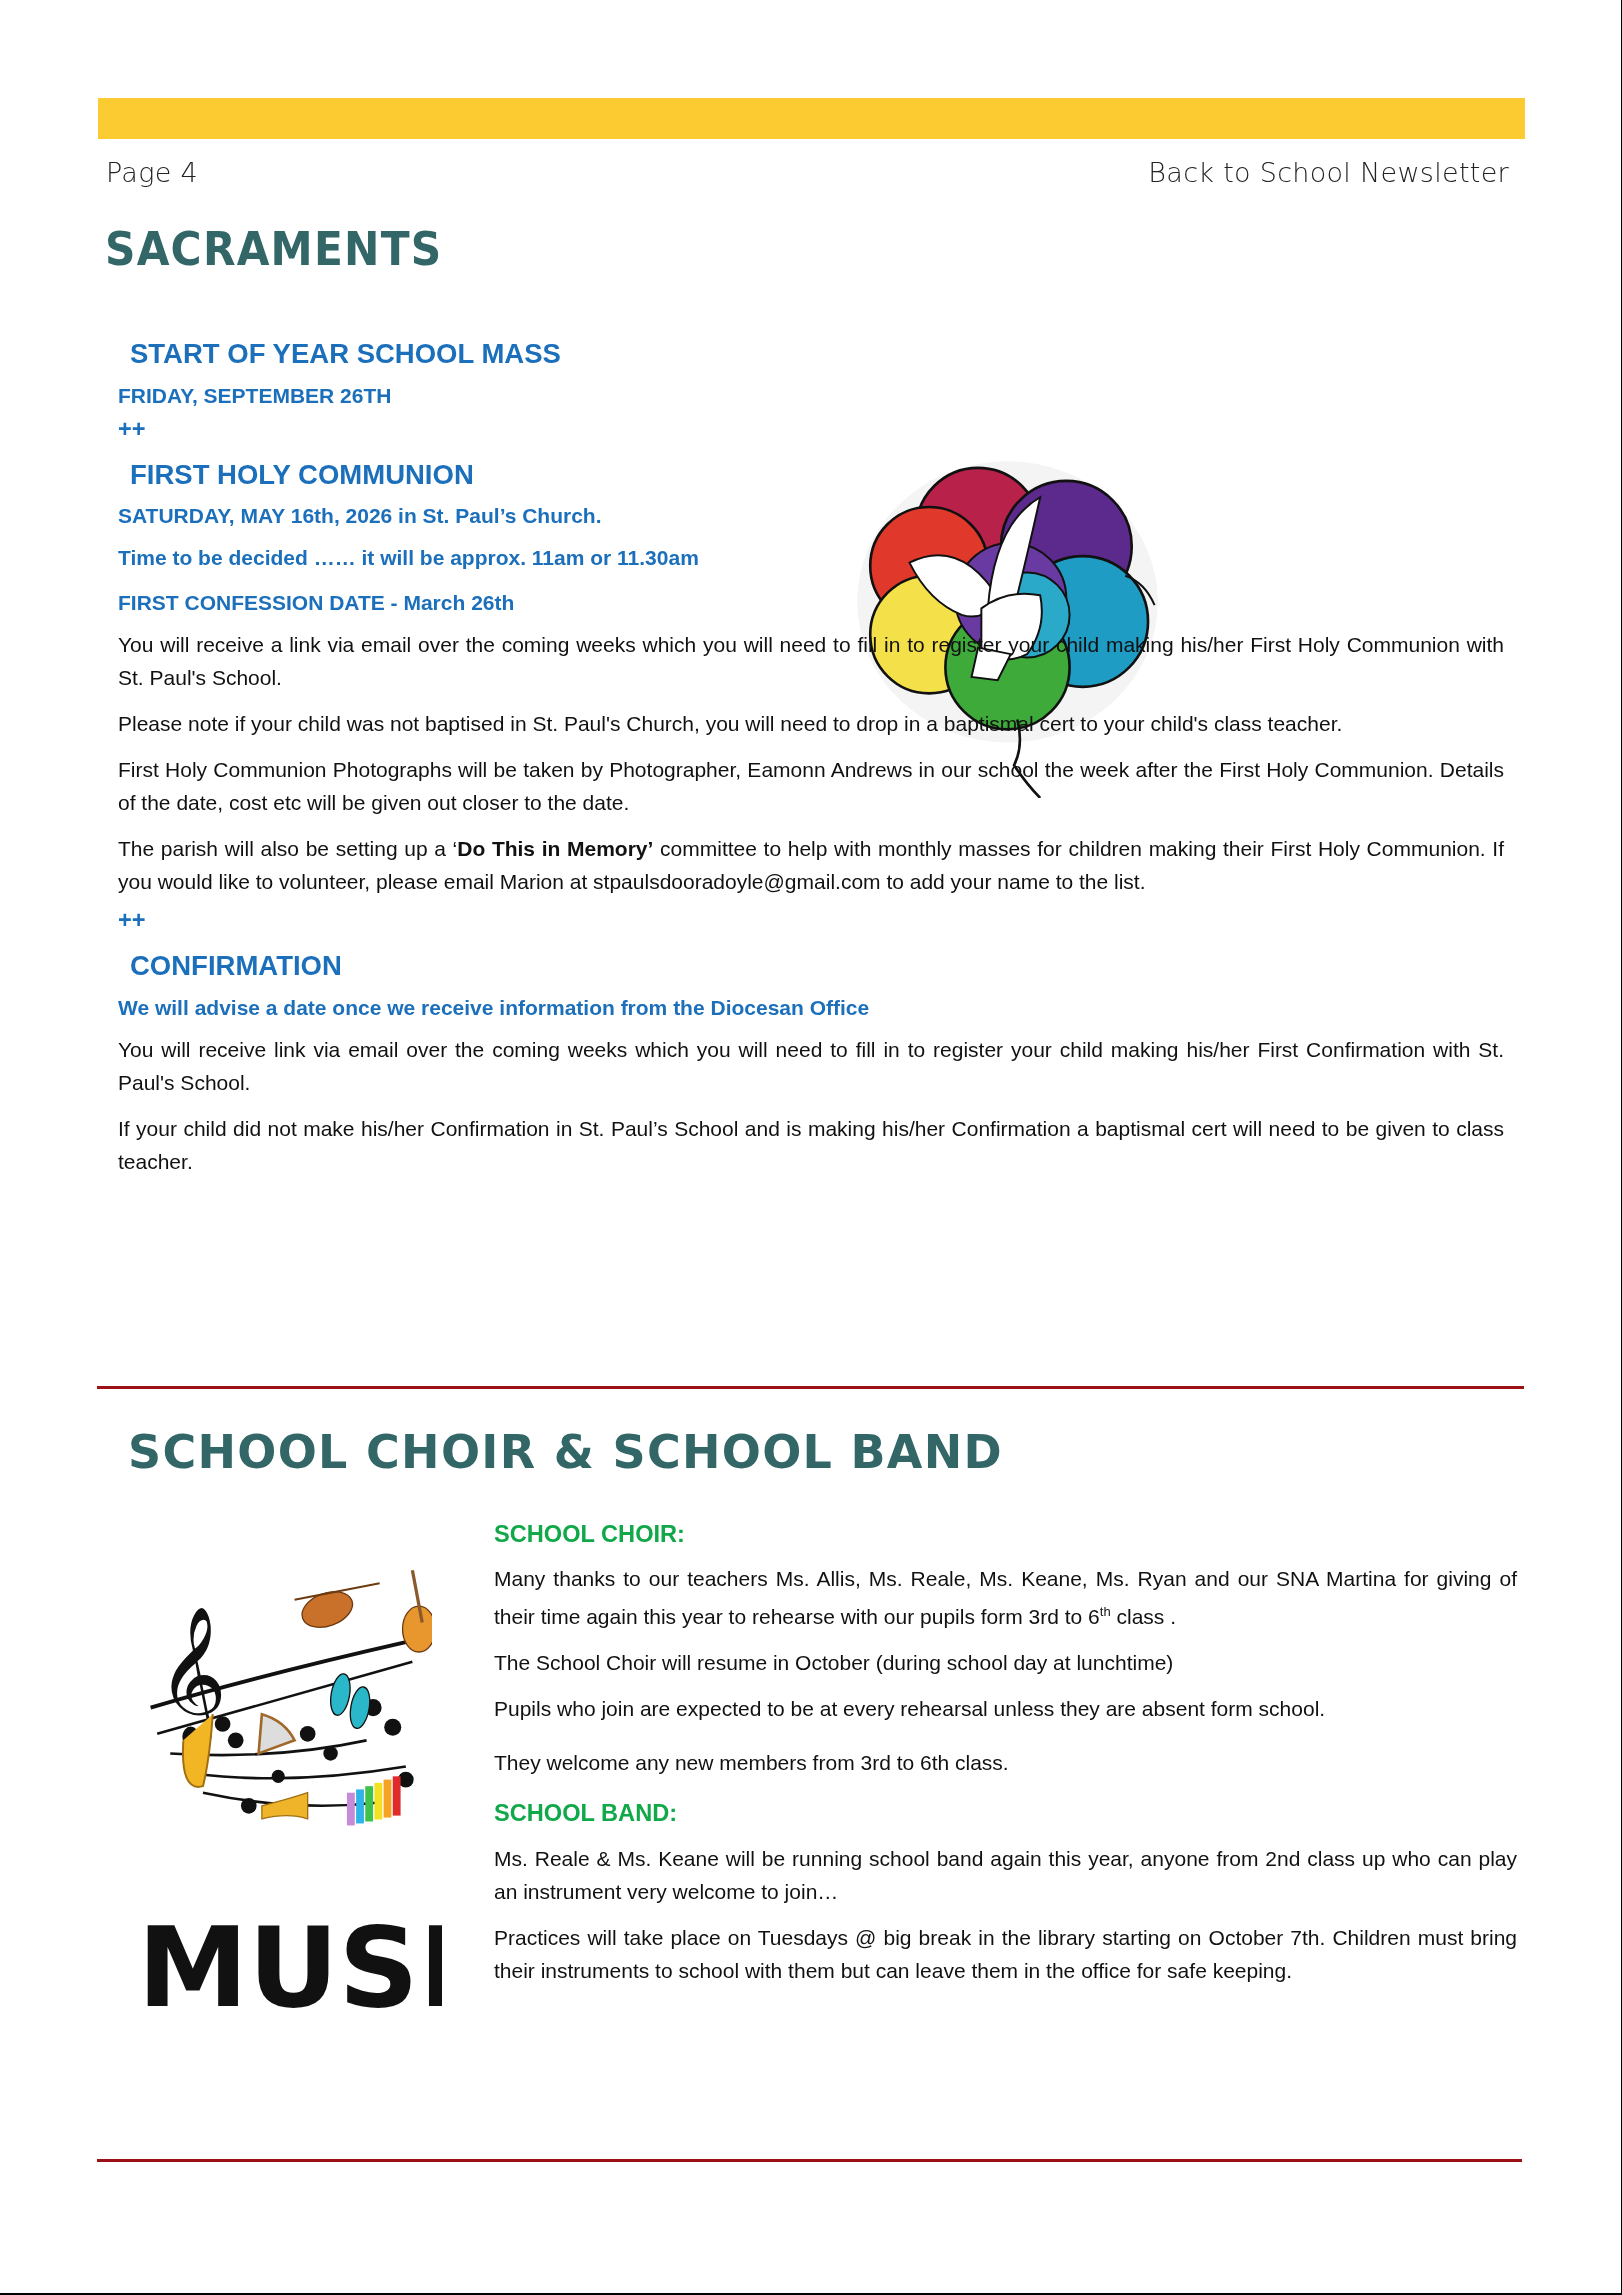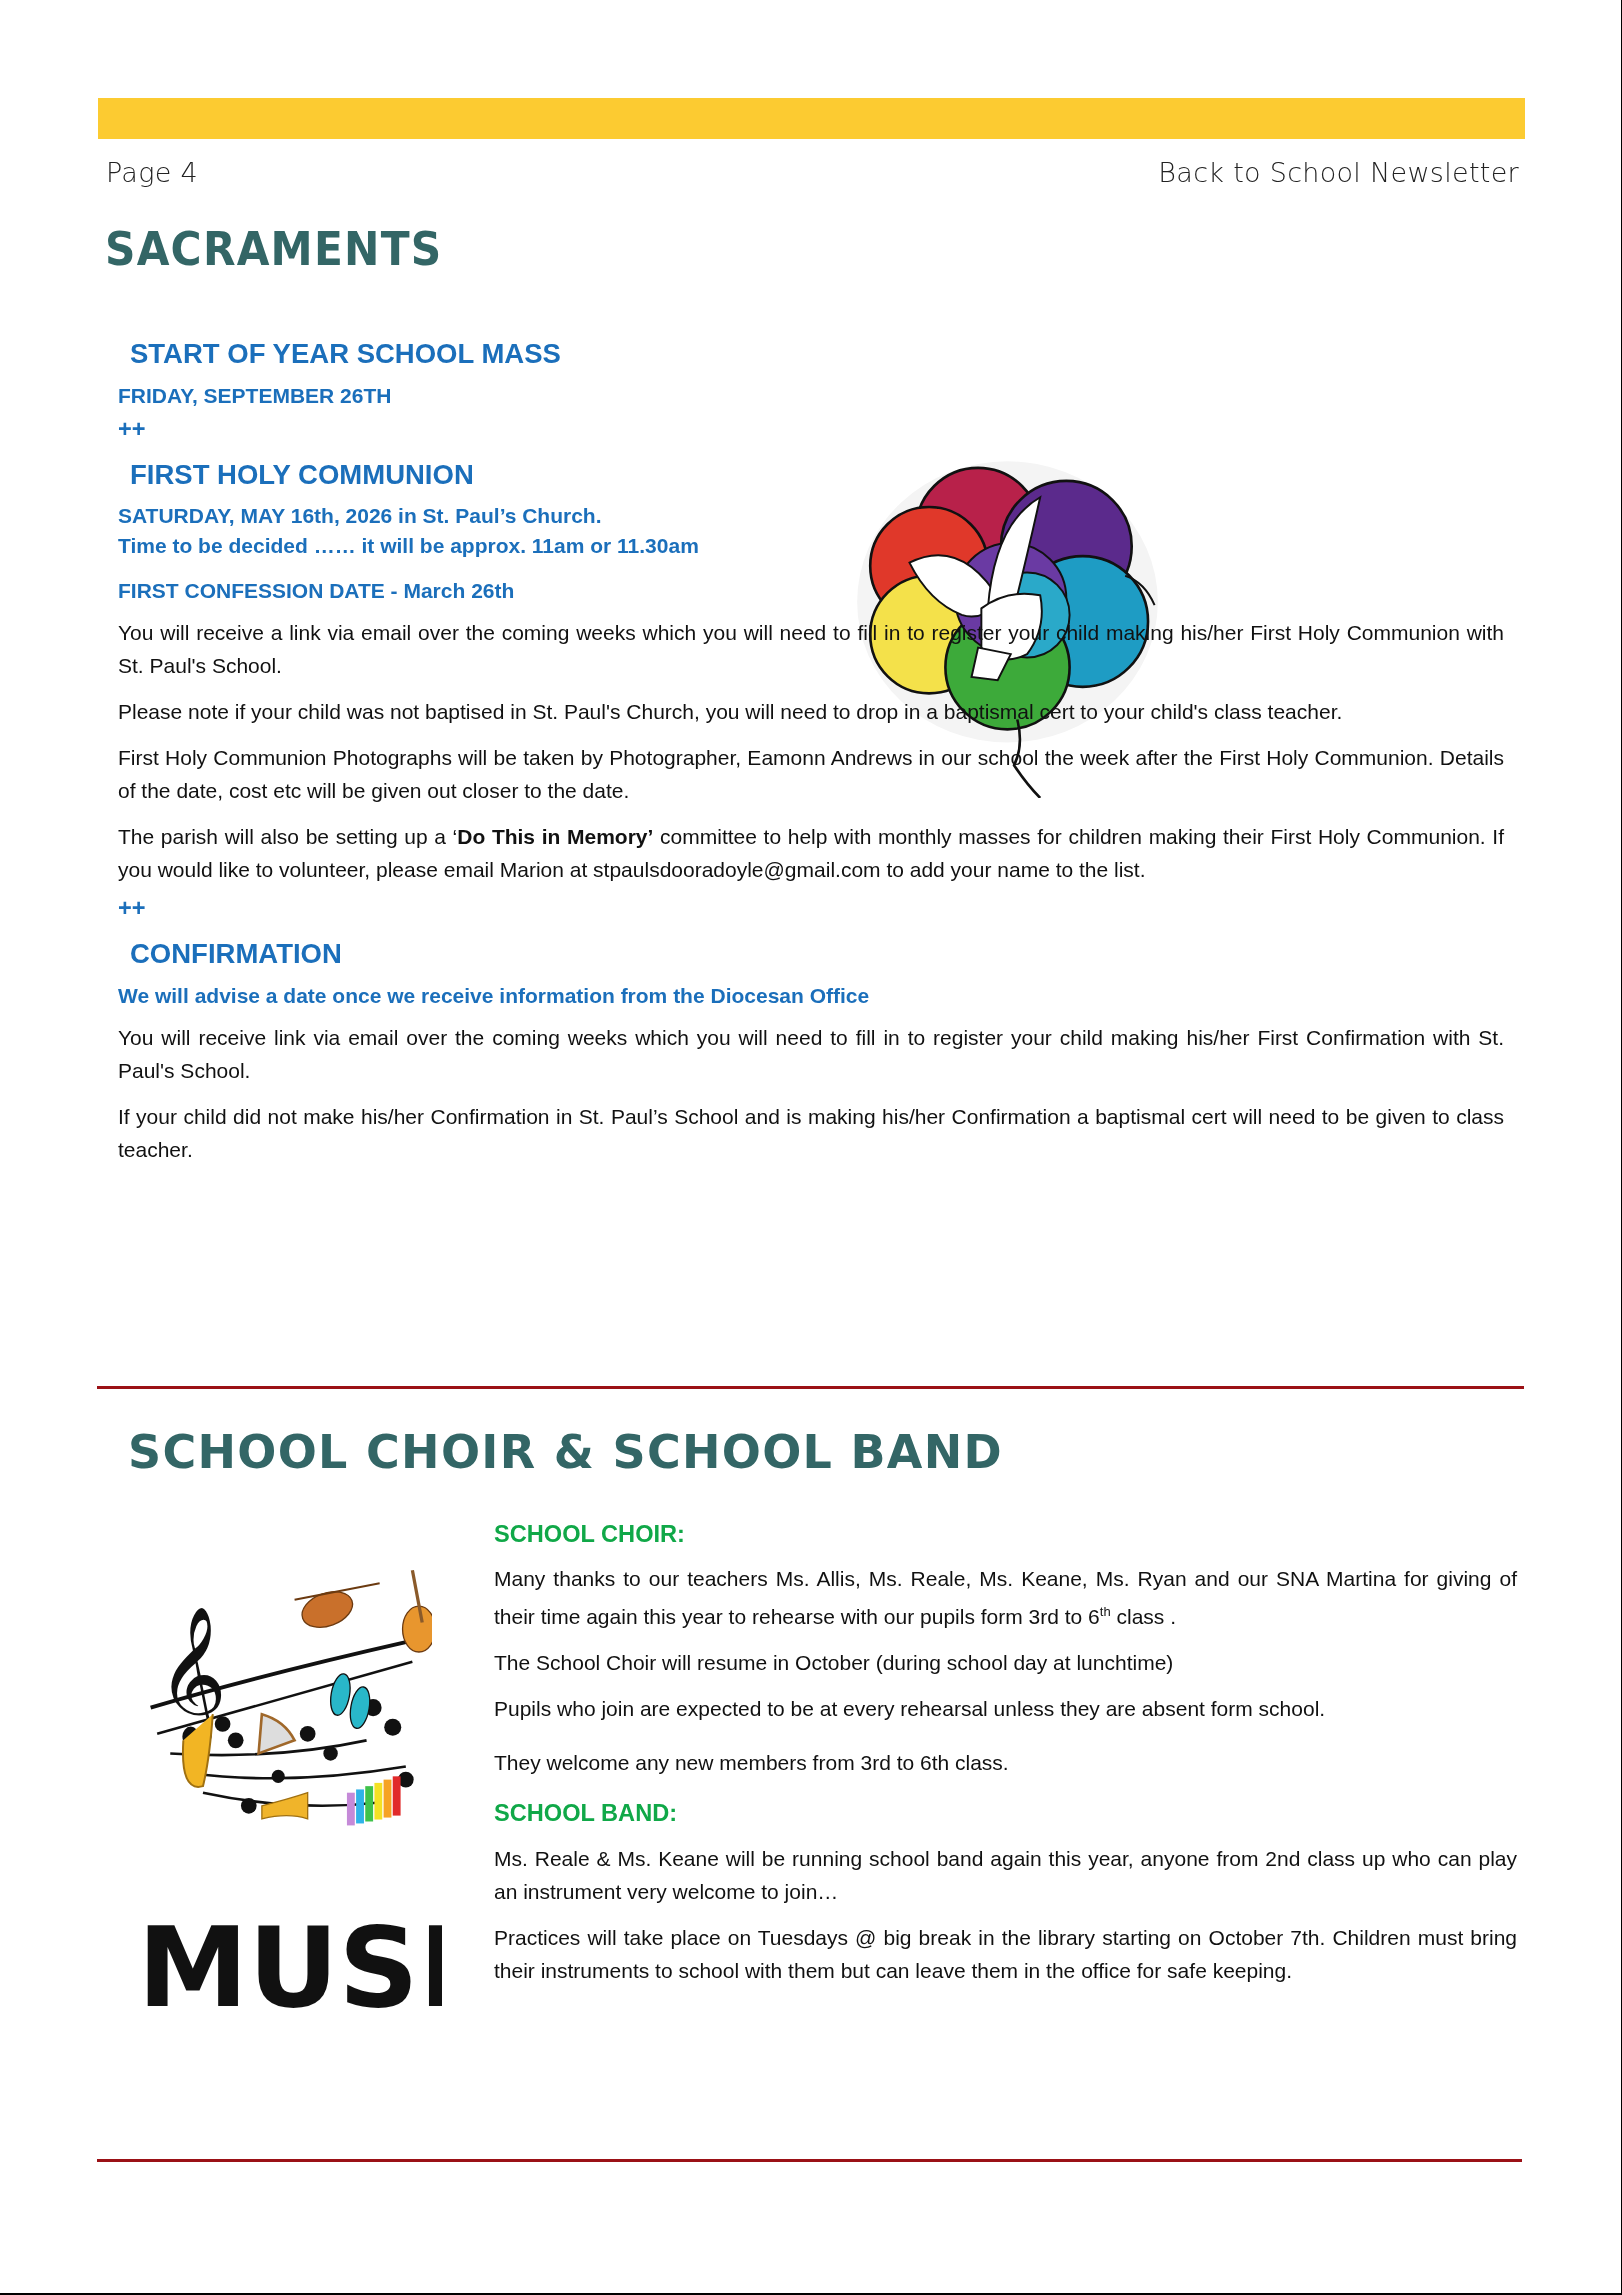--- a/index.html
+++ b/index.html
@@ -3,21 +3,21 @@
 <meta charset="utf-8">
 <style>
   html, body { margin: 0; padding: 0; background: #ffffff; }
   body { width: 1623px; height: 2295px; position: relative; overflow: hidden;
          font-family: "Liberation Sans", sans-serif; color: #000; }
   .page-edge { position: absolute; right: 0; top: 0; width: 2px; height: 2295px; background: #000; }
   .page-bottom { position: absolute; left: 0; bottom: 0; width: 1623px; height: 2px; background: #000; }
   .top-bar { position: absolute; left: 98px; top: 98px; width: 1427px; height: 41px; background: #FCCB31; }
   .hdr { position: absolute; top: 157px; font-size: 27px; color: #222; font-family: "DejaVu Sans", sans-serif; font-weight: 300; letter-spacing: 0.3px; }
   .hdr.left { left: 106px; }
-  .hdr.right { right: 104px; }
+  .hdr.right { right: 114px; }
   .section-title { position: absolute; font-family: "DejaVu Sans", sans-serif; font-weight: bold; color: #336666; letter-spacing: 1.3px; }
   .t-sacraments { left: 105px; top: 222px; font-size: 46px; transform: scaleX(0.92); transform-origin: left; }
   .t-choir { left: 128px; top: 1425px; font-size: 46px; transform: scaleX(1.0); transform-origin: left; }
   .col { position: absolute; left: 118px; width: 1386px; }
   .h2 { color: #1B6FBB; font-weight: bold; font-size: 27.5px; margin: 12px; }
   .h3 { color: #1B6FBB; font-weight: bold; font-size: 21px; margin: 0; }
   .plus { color: #1B6FBB; font-weight: bold; font-size: 23.6px; margin: 0; }
   .para { font-size: 21px; line-height: 33px; margin: 0; text-align: justify; color: #111; }
   .abs { position: absolute; }
   .rule { position: absolute; left: 97px; height: 3.3px; background: #9B1116; }
@@ -59,21 +59,21 @@
   </svg>
 </div>
 
 <div class="col" style="top: 326px;">
   <p class="h2">START OF YEAR SCHOOL MASS</p>
   <p class="h3" style="margin-top:14.4px;">FRIDAY, SEPTEMBER 26TH</p>
   <p class="plus" style="margin-top:7.9px;">++</p>
 
   <p class="h2" style="margin-top:15.7px;">FIRST HOLY COMMUNION</p>
   <p class="h3" style="margin-top:13px;">SATURDAY, MAY 16th, 2026 in St. Paul’s Church.</p>
-  <p class="h3" style="margin-top:6px;">Time to be decided  …… it will be approx. 11am or 11.30am</p>
+  <p class="h3" style="margin-top:18px;">Time to be decided  …… it will be approx. 11am or 11.30am</p>
   <p class="h3" style="margin-top:21px;">FIRST CONFESSION DATE  - March 26th</p>
   <p class="para" style="margin-top:13px;">You will receive a link via email over the coming weeks which you will need to fill in to register your child making his/her First Holy Communion with St. Paul's School.</p>
   <p class="para" style="margin-top:13px;">Please note if your child was not baptised in St. Paul's Church, you will need to drop in a baptismal cert to your child's class teacher.</p>
   <p class="para" style="margin-top:13px;">First Holy Communion Photographs will be taken by Photographer, Eamonn Andrews in our school the week after the First Holy Communion.  Details of the date, cost etc will be given out closer to the date.</p>
   <p class="para" style="margin-top:13px;"><span>The parish will also be setting up a ‘</span><b>Do This in Memory’</b><span> committee to help with monthly masses for children making their First Holy Communion.  If you would like to volunteer, please email Marion at stpaulsdooradoyle@gmail.com to add your name to the list.</span></p>
   <p class="plus" style="margin-top:9.2px;">++</p>
 
   <p class="h2" style="margin-top:15.7px;">CONFIRMATION</p>
   <p class="h3" style="margin-top:14.4px;">We will advise a date once we receive information from the Diocesan Office</p>
   <p class="para" style="margin-top:13px;">You will receive link via email over the coming weeks which you will need to fill in to register your child making his/her First Confirmation with St. Paul's School.</p>

